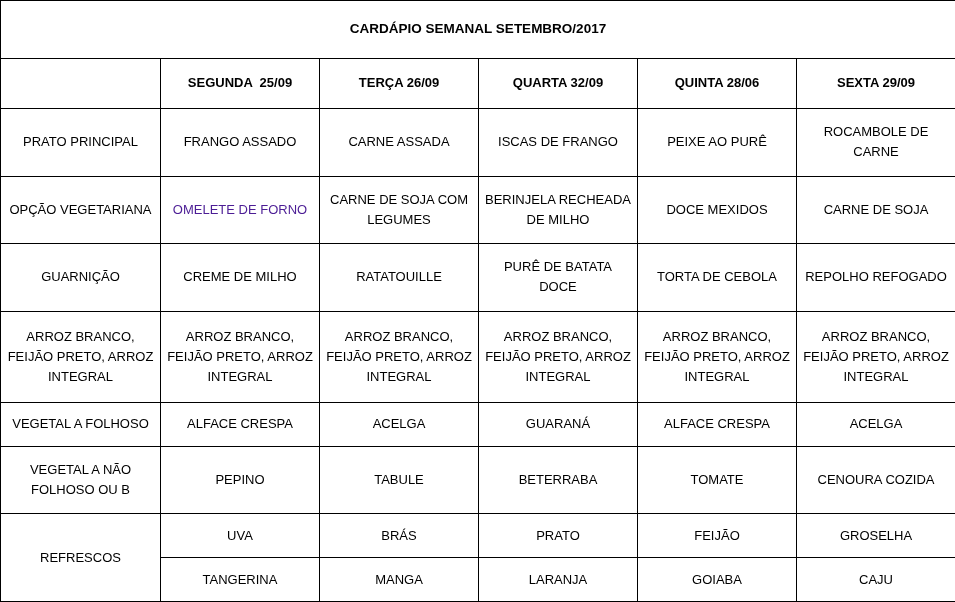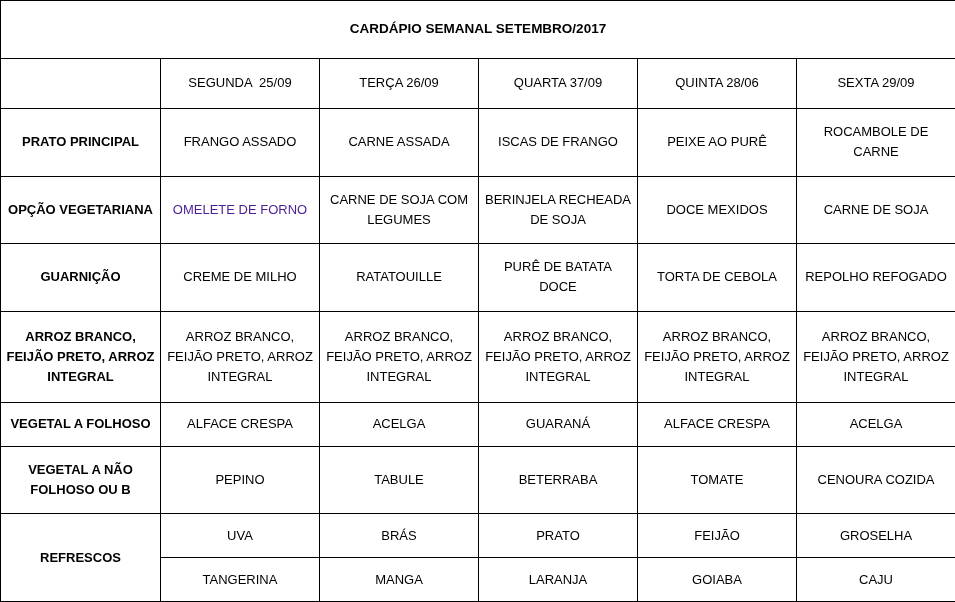--- a/index.html
+++ b/index.html
@@ -25,27 +25,27 @@
     line-height: 1.55;
     padding: 8px 5px;
     overflow: hidden;
   }
   tr.title-row td {
     font-weight: bold;
     font-size: 13.5px;
     height: 58px;
   }
   tr.header-row td {
-    font-weight: normal;
+    font-weight: bold;
     height: 50px;
     white-space: pre-wrap;
   }
   td.row-label {
     text-align: left;
-    font-weight: bold;
+    font-weight: normal;
     padding-left: 7px;
     padding-right: 8px;
     margin-left: 13px;
   }
   td.corner { }
 </style>
 </head>
 <body>
 
 <table class="menu">
@@ -60,39 +60,39 @@
 
   <tbody>
       <tr class="title-row">
     <td colspan="6">CARDÁPIO SEMANAL SETEMBRO/2017</td>
   </tr>
 
   <tr class="header-row">
     <td class="corner"></td>
     <td>SEGUNDA  25/09</td>
     <td>TERÇA 26/09</td>
-    <td>QUARTA 37/09</td>
+    <td>QUARTA 32/09</td>
     <td>QUINTA 28/06</td>
     <td>SEXTA 29/09</td>
   </tr>
 
   <tr>
     <td class="row-label">PRATO PRINCIPAL</td>
     <td>FRANGO ASSADO</td>
     <td>CARNE ASSADA</td>
     <td>ISCAS DE FRANGO</td>
     <td>PEIXE AO PURÊ</td>
     <td>ROCAMBOLE DE CARNE</td>
   </tr>
 
   <tr>
     <td class="row-label">OPÇÃO VEGETARIANA</td>
     <td class="muted" style="color: #4c1d95;">OMELETE DE FORNO</td>
     <td>CARNE DE SOJA COM LEGUMES</td>
-    <td>BERINJELA RECHEADA DE SOJA</td>
+    <td>BERINJELA RECHEADA DE MILHO</td>
     <td>DOCE MEXIDOS</td>
     <td>CARNE DE SOJA</td>
   </tr>
 
   <tr>
     <td class="row-label">GUARNIÇÃO</td>
     <td>CREME DE MILHO</td>
     <td>RATATOUILLE</td>
     <td>PURÊ DE  BATATA DOCE</td>
     <td>TORTA DE CEBOLA</td>

